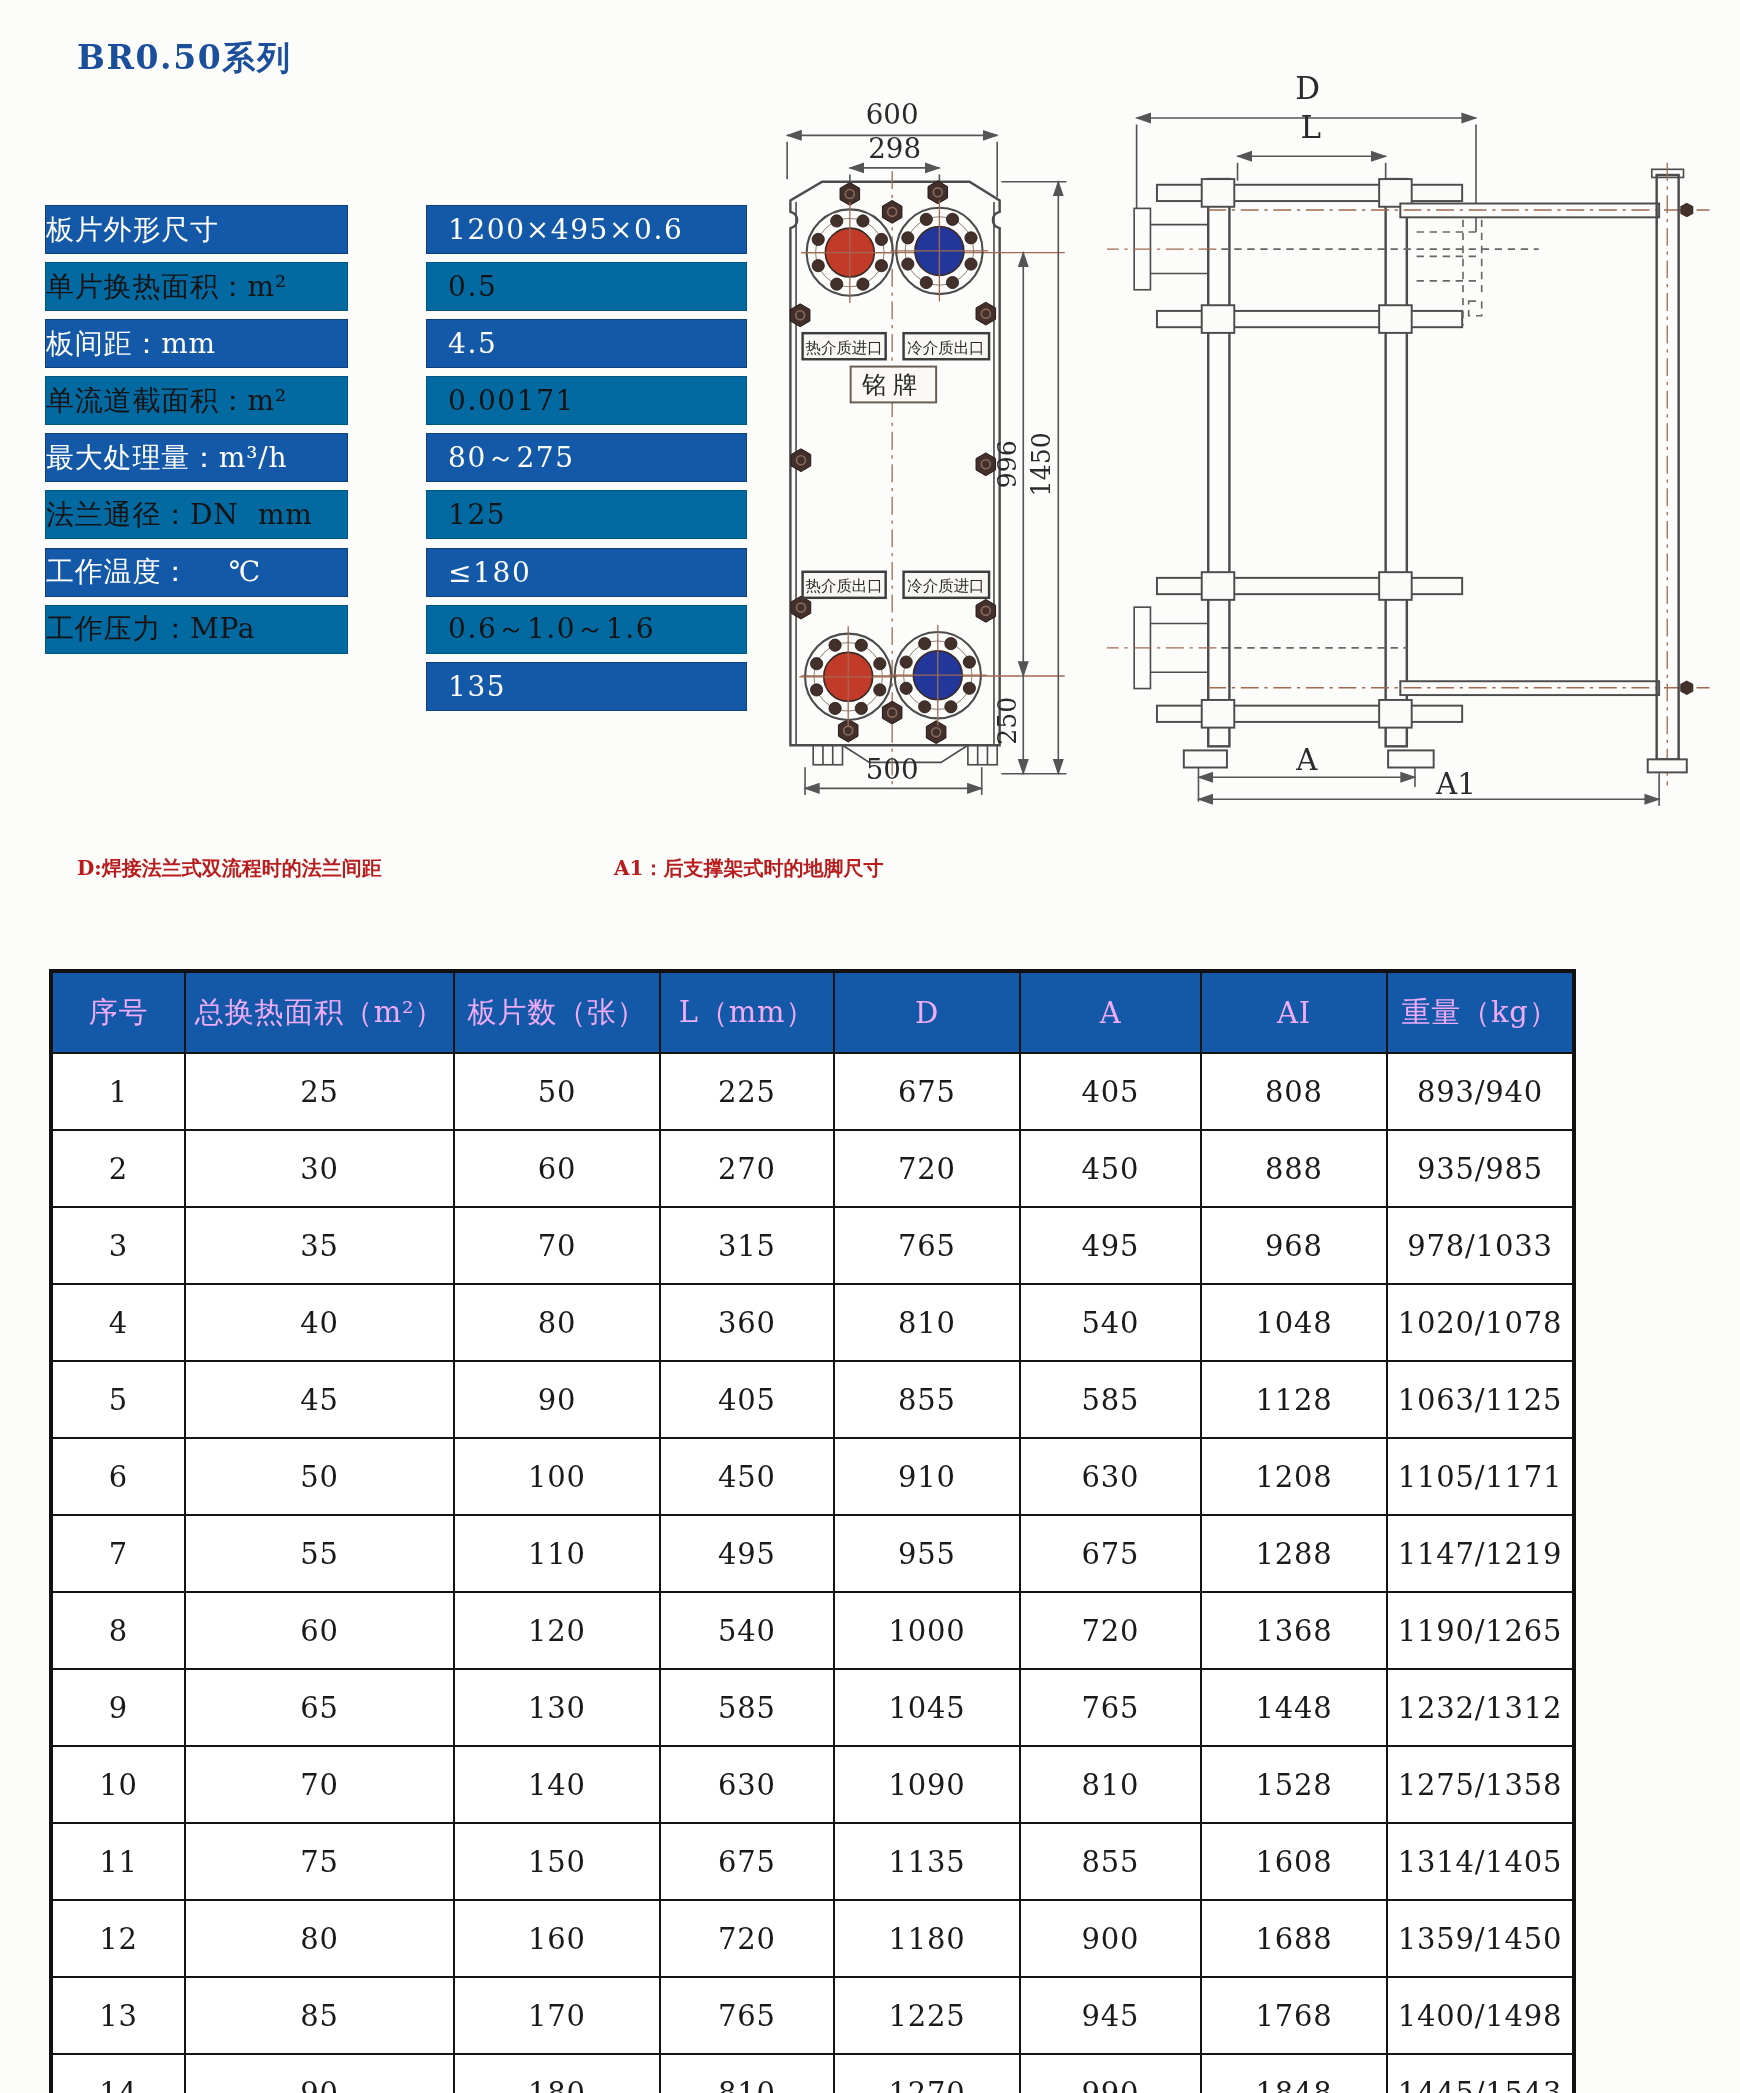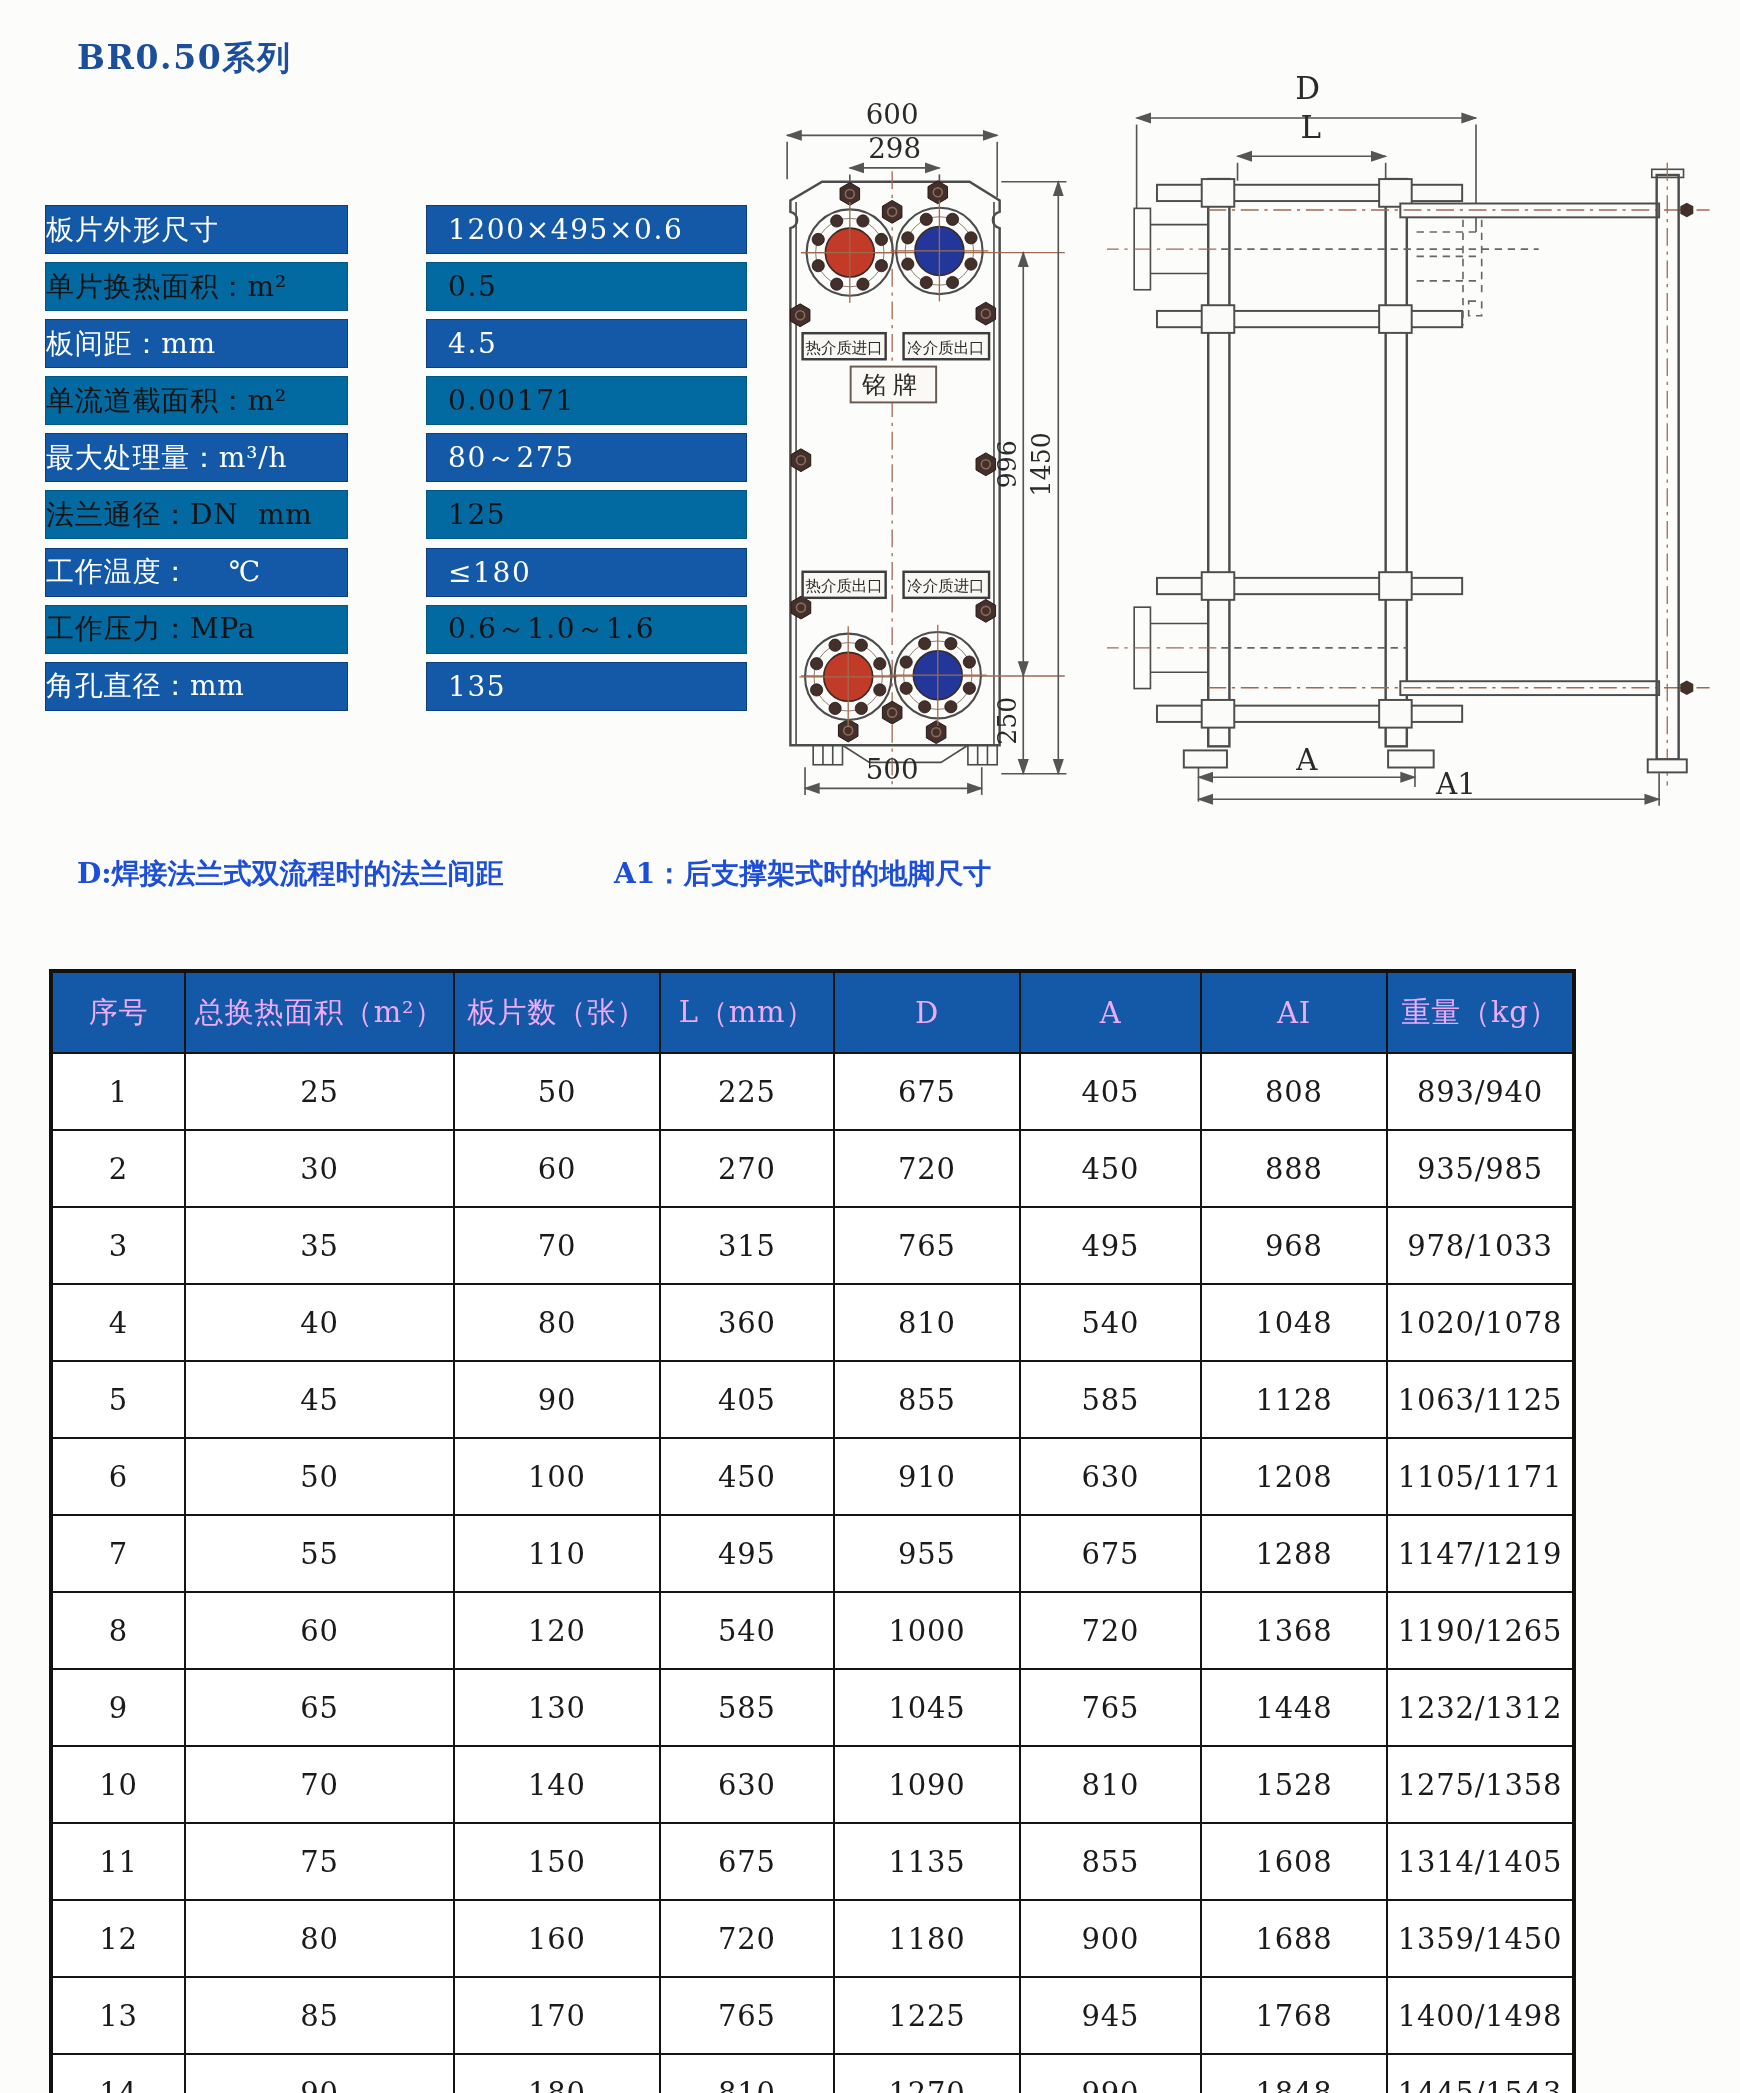--- a/index.html
+++ b/index.html
@@ -20,21 +20,21 @@
     height:49px;margin-bottom:8.1px;display:flex;align-items:center;
     font-size:28px;white-space:pre;box-sizing:border-box;
     border:0.8px solid rgba(0,0,0,0.18);
   }
   .spec-cell.label{letter-spacing:0.8px;}
   .spec-cell.value{padding-left:21px;letter-spacing:1.6px;}
   .spec-cell.blue{background:#1458a8;color:#ffffff;border-color:#0d3f7e;}
   .spec-cell.gray{background:#0369a1;color:#141414;}
   .note-line{
     position:absolute;left:77px;top:855px;width:1547px;height:36px;
-    font-size:28px;font-weight:bold;color:#1d4ed8;text-align:center;
+    font-size:20px;font-weight:bold;color:#b91c1c;text-align:center;
   }
   .note-line .n2{position:absolute;left:537px;top:0;white-space:nowrap;}
   .note-line .n1{position:absolute;left:0;top:0;white-space:nowrap;}
   table.main-table{
     position:absolute;left:49px;top:969px;width:1523px;
     border-collapse:collapse;table-layout:fixed;
     font-size:29px;
   }
   table.main-table th{
     height:77px;background:#1458a8;color:#f0abfc;font-weight:normal;
@@ -68,21 +68,20 @@
 
 <div class="spec-labels">
     <div class="spec-cell label blue">板片外形尺寸</div>
     <div class="spec-cell label gray">单片换热面积：m²</div>
     <div class="spec-cell label blue">板间距：mm</div>
     <div class="spec-cell label gray">单流道截面积：m²</div>
     <div class="spec-cell label blue">最大处理量：m³/h</div>
     <div class="spec-cell label gray">法兰通径：DN  mm</div>
     <div class="spec-cell label blue">工作温度：    ℃</div>
     <div class="spec-cell label gray">工作压力：MPa</div>
-    <div class="spec-cell label blue">角孔直径：mm</div>
   </div>
 <div class="spec-values">
     <div class="spec-cell value blue">1200×495×0.6</div>
     <div class="spec-cell value gray">0.5</div>
     <div class="spec-cell value blue">4.5</div>
     <div class="spec-cell value gray">0.00171</div>
     <div class="spec-cell value blue">80～275</div>
     <div class="spec-cell value gray">125</div>
     <div class="spec-cell value blue">≤180</div>
     <div class="spec-cell value gray">0.6～1.0～1.6</div>

